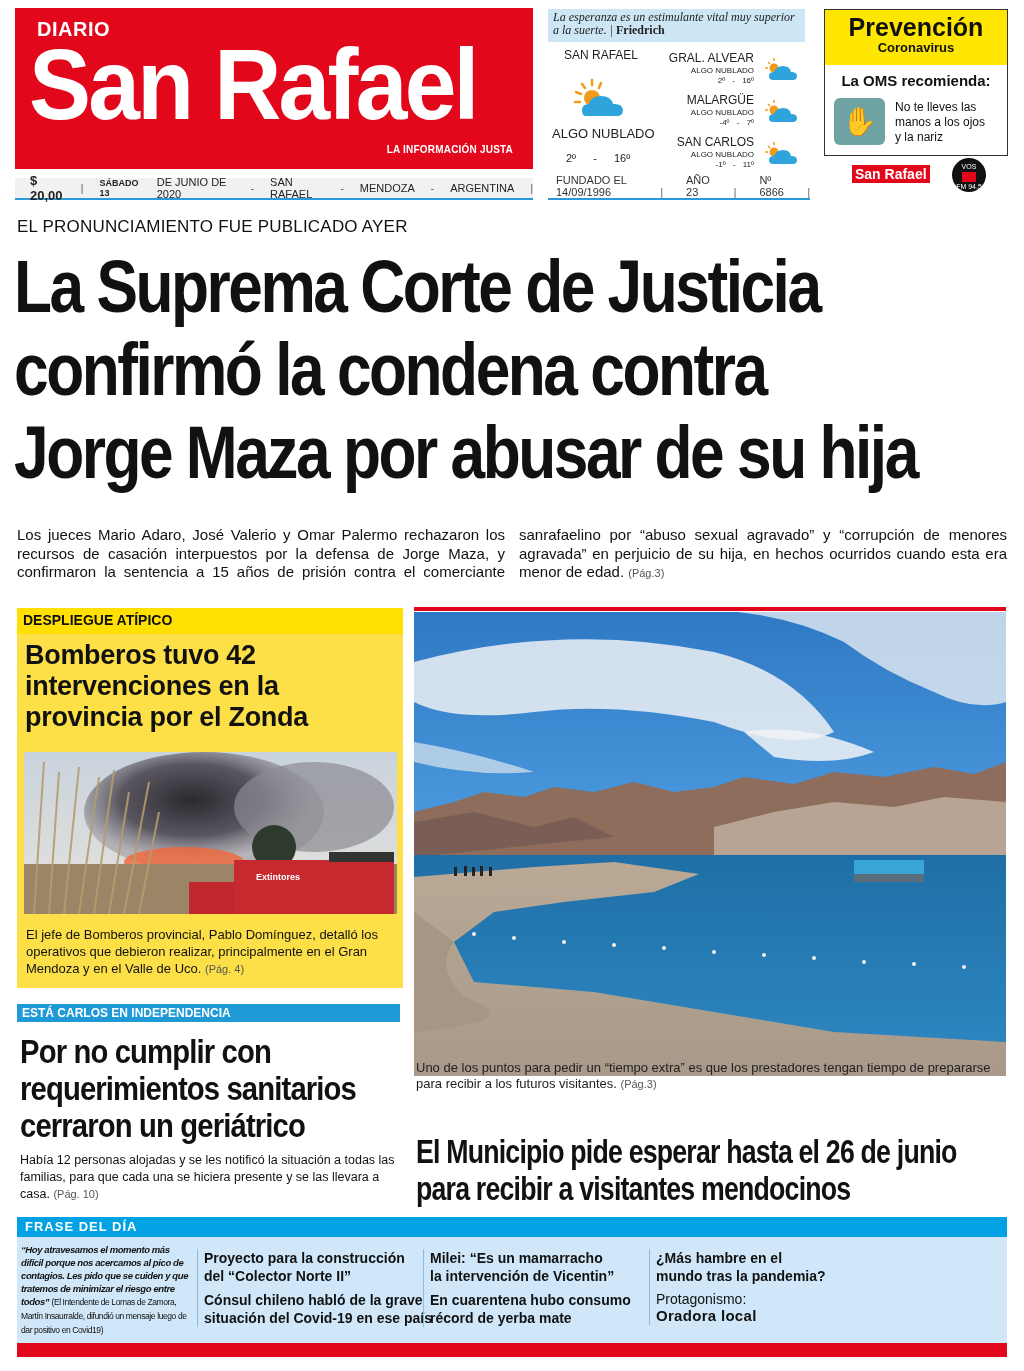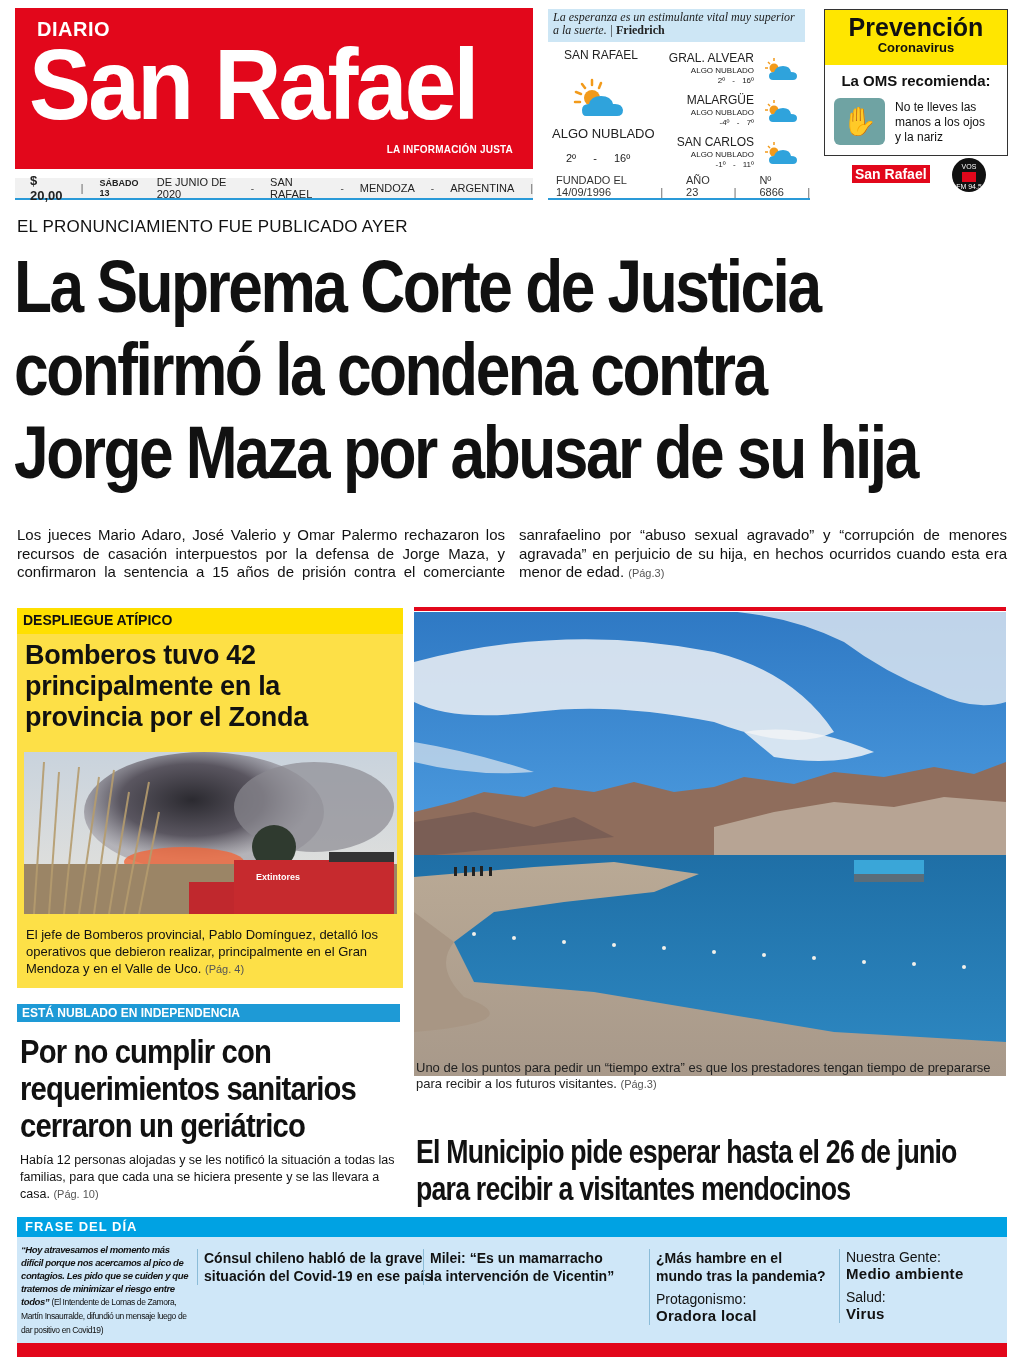--- a/index.html
+++ b/index.html
@@ -219,21 +219,21 @@
 </div>
 <div class="abs lead-body">
   <span>Los jueces Mario Adaro, José Valerio y Omar Palermo rechazaron los recursos de casación interpuestos por la defensa de Jorge Maza, y confirmaron la sentencia a 15 años de prisión contra el comerciante sanrafaelino por “abuso sexual agravado” y “corrupción de menores agravada” en perjuicio de su hija,  en hechos ocurridos cuando esta era menor de edad.</span>
   <span class="pg">(Pág.3)</span>
 </div>
 
 <div class="abs story1">
   <div class="tag">DESPLIEGUE ATÍPICO</div>
   <div class="h">
     <div>Bomberos tuvo 42</div>
-    <div>principalmente en la</div>
+    <div>intervenciones en la</div>
     <div>provincia por el Zonda</div>
   </div>
   <div class="photo">
     <svg width="373" height="162" viewBox="0 0 373 162">
       <defs>
         <linearGradient id="sky1" x1="0" y1="0" x2="0" y2="1">
             <stop offset="0" stop-color="#c9d3dd"></stop>
             <stop offset="1" stop-color="#e6e3dc"></stop>
           </linearGradient>
         <radialGradient id="smoke" cx="0.45" cy="0.4" r="0.5">
@@ -263,21 +263,21 @@
       <rect x="305" y="100" width="65" height="10" fill="#333"></rect>
       <text x="232" y="128" fill="#fff" font-size="9" font-family="Liberation Sans, sans-serif" font-weight="700">Extintores</text>
     </svg>
   </div>
   <div class="cap">
     <span>El jefe de Bomberos provincial, Pablo Domínguez, detalló los operativos que debieron realizar, principalmente en el Gran Mendoza y en el Valle de Uco.</span>
     <span class="pg">(Pág. 4)</span>
   </div>
 </div>
 
-<div class="abs tag2">ESTÁ NUBLADO EN INDEPENDENCIA</div>
+<div class="abs tag2">ESTÁ CARLOS EN INDEPENDENCIA</div>
 <div class="abs h2">
   <div>Por no cumplir con</div>
   <div>requerimientos sanitarios</div>
   <div>cerraron un geriátrico</div>
 </div>
 <div class="abs body2">
   <span>Había 12 personas alojadas y se les notificó la situación a todas las familias, para que cada una se hiciera presente y se las llevara a casa.</span>
   <span class="pg">(Pág. 10)</span>
 </div>
 
@@ -346,44 +346,42 @@
   <span class="l1">FRASE DEL DÍA</span>
   <span class="l2">| MÁS NOTICIAS</span>
 </div>
 <div class="abs bottompanel">
   <div class="quote2">
     <b>“Hoy atravesamos el momento más difícil porque nos acercamos al pico de contagios. Les pido que se cuiden y que tratemos de minimizar el riesgo entre todos”</b>
     <span>(El Intendente de Lomas de Zamora, Martín Insaurralde, difundió un mensaje luego de dar positivo en Covid19)</span>
   </div>
   <div class="col" style="left:180px;">
     <div class="nh">
+        <div>Proyecto para la construcción</div>
+        <div>del “Colector Norte II”</div>
+      </div>
+    <div class="nh">
         <div>Cónsul chileno habló de la grave</div>
         <div>situación del Covid-19 en ese país</div>
       </div>
   </div>
   <div class="col" style="left:406px;">
     <div class="nh">
         <div>Milei: “Es un mamarracho</div>
         <div>la intervención de Vicentin”</div>
+      </div>
+    <div class="nh">
+        <div>En cuarentena hubo consumo</div>
+        <div>récord de yerba mate</div>
       </div>
   </div>
   <div class="col" style="left:632px;">
     <div class="nh">
         <div>¿Más hambre en el</div>
         <div>mundo tras la pandemia?</div>
       </div>
     <div style="margin-top:6px;">
       <div class="lbl">Protagonismo:</div>
       <div class="lbl-b">Oradora local</div>
     </div>
   </div>
-  <div class="col" style="left:822px;">
-    <div>
-      <div class="lbl">Nuestra Gente:</div>
-      <div class="lbl-b">Medio ambiente</div>
-    </div>
-    <div style="margin-top:6px;">
-      <div class="lbl">Salud:</div>
-      <div class="lbl-b">Virus</div>
-    </div>
-  </div>
 </div>
 <div class="abs bottomred"></div>
 
 </body></html>

